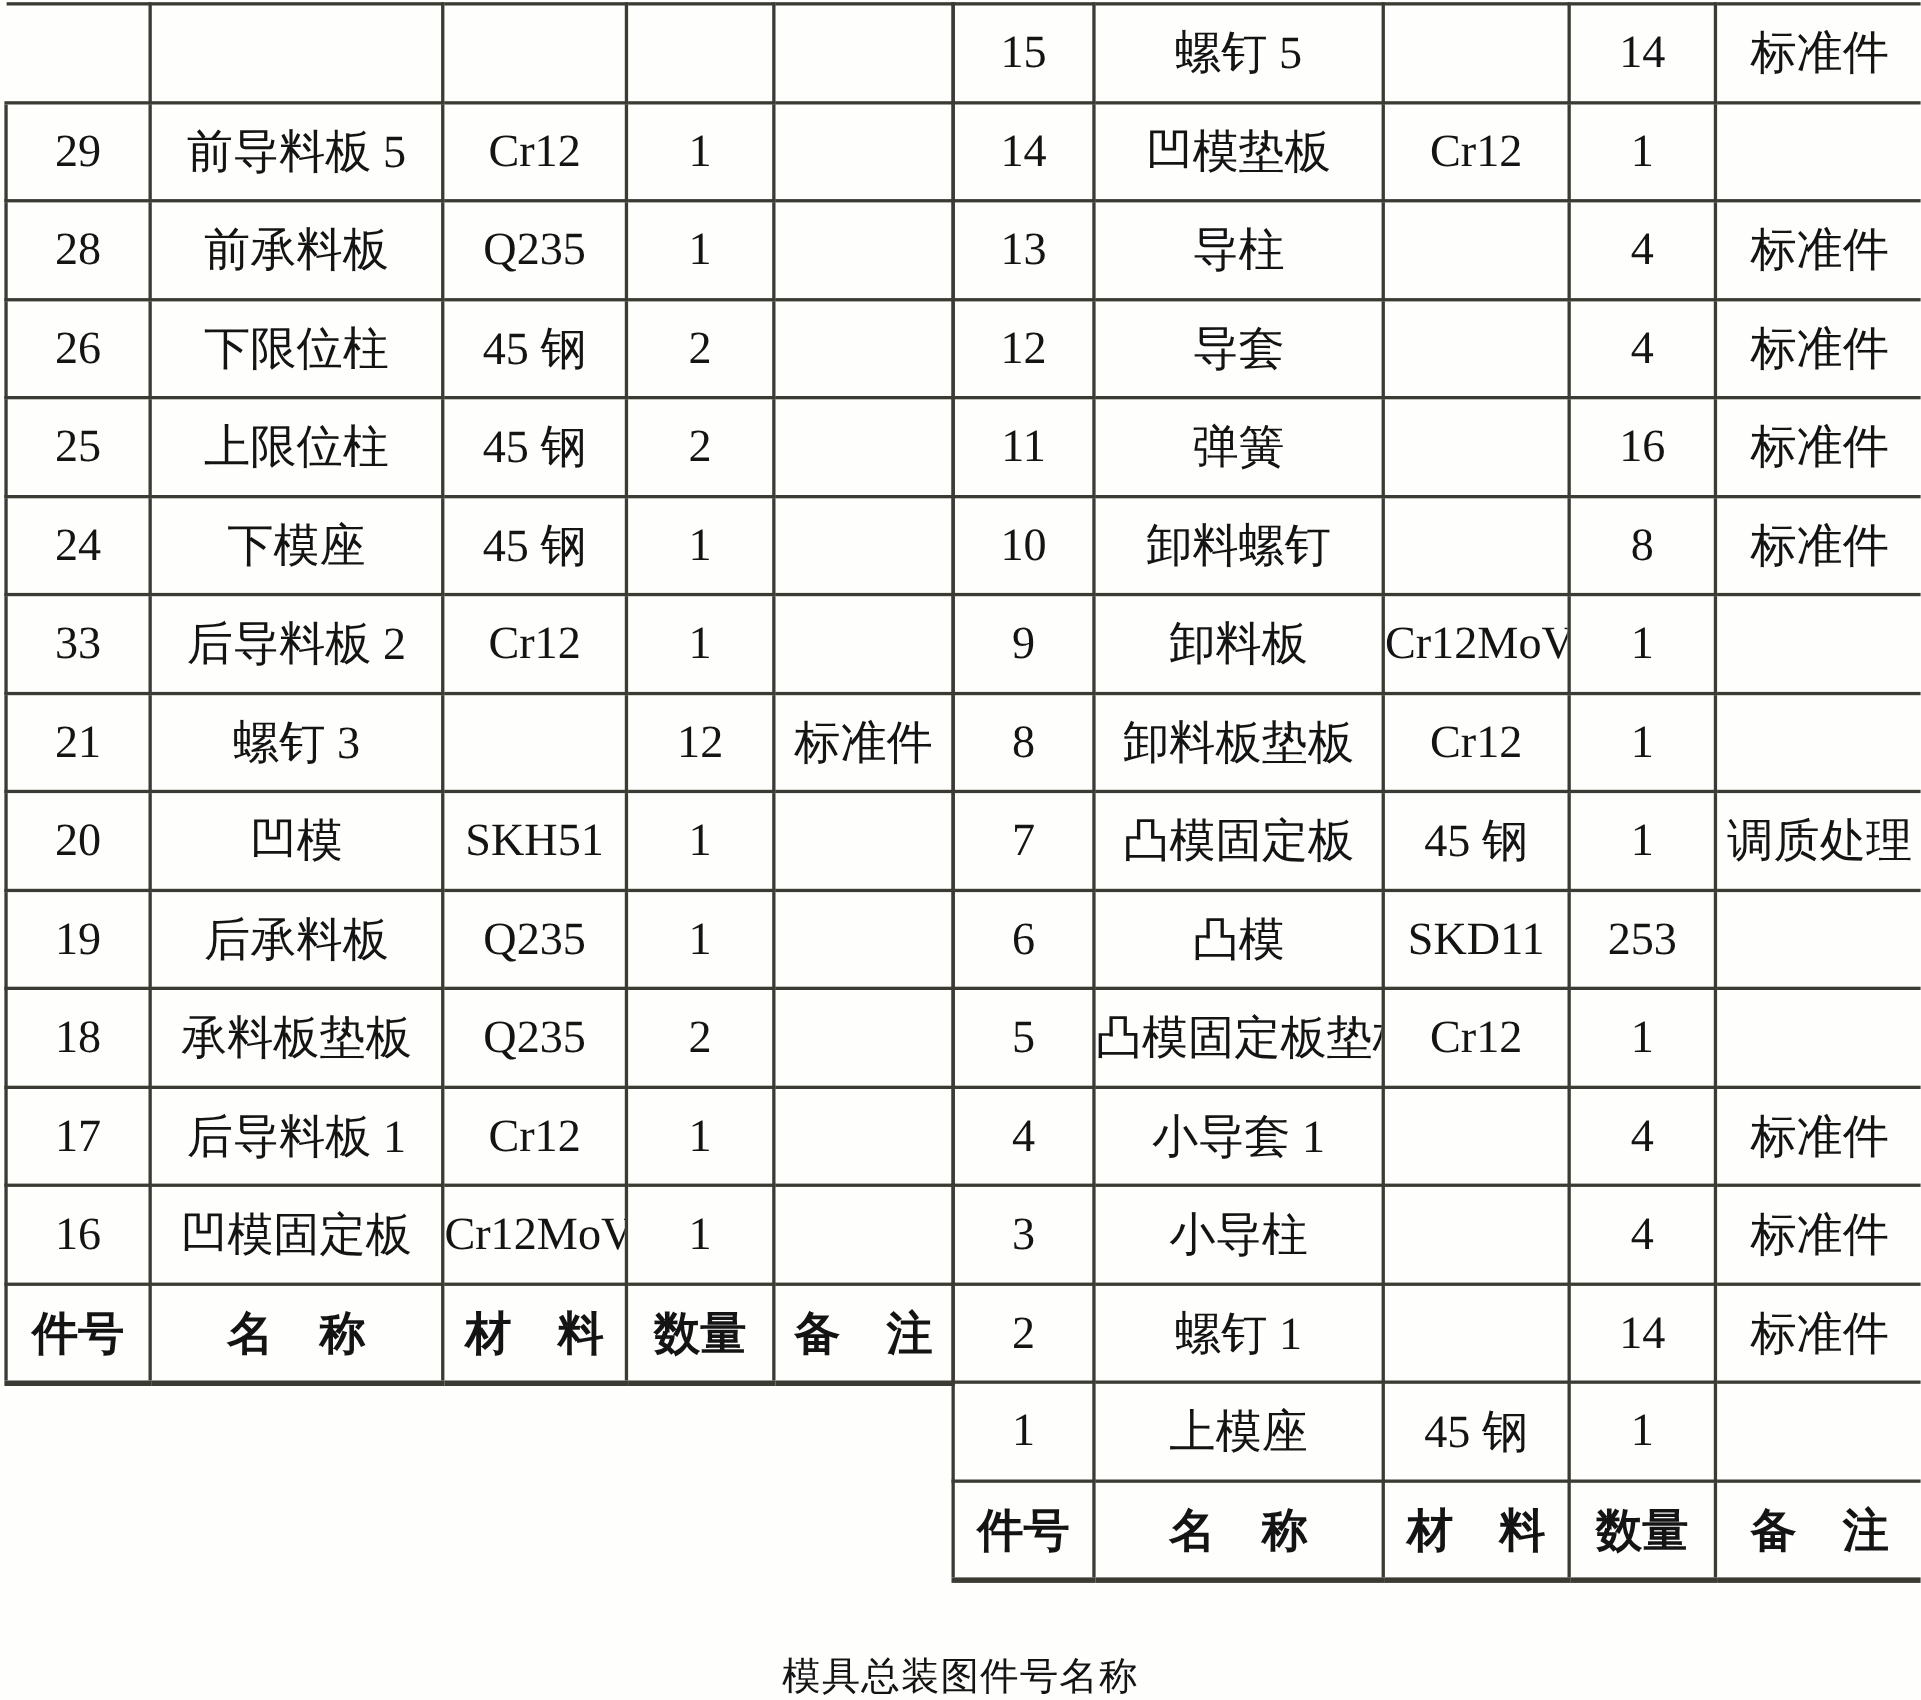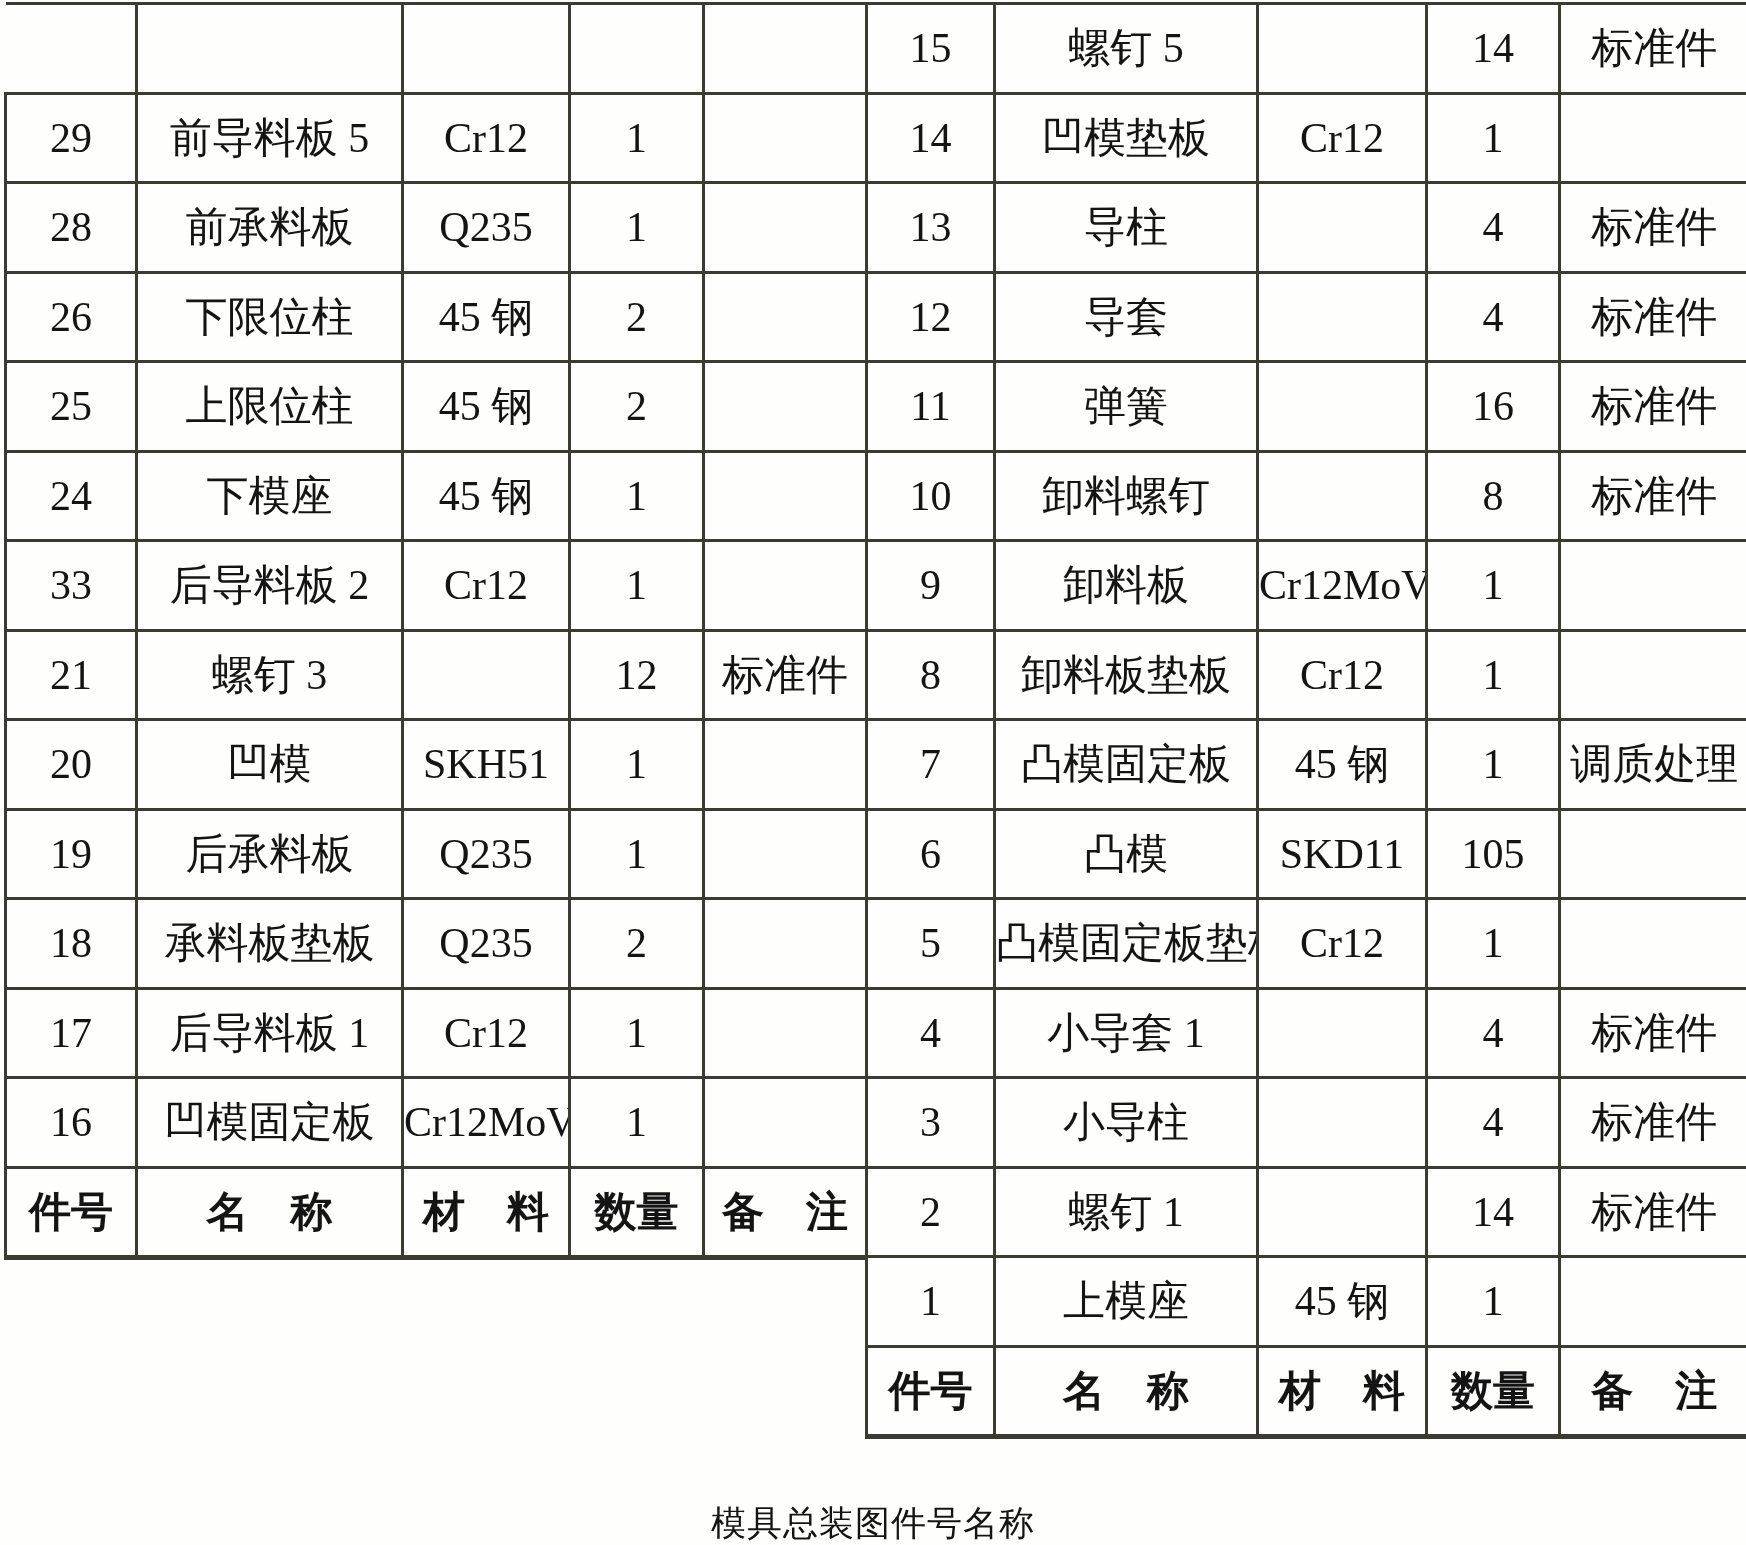--- a/index.html
+++ b/index.html
@@ -233,21 +233,21 @@
         <td>7</td>
         <td>凸模固定板</td>
         <td>45 钢</td>
         <td>1</td>
         <td>调质处理</td>
       </tr>
       <tr>
         <td>6</td>
         <td>凸模</td>
         <td>SKD11</td>
-        <td>105</td>
+        <td>253</td>
         <td></td>
       </tr>
       <tr>
         <td>5</td>
         <td>凸模固定板垫板</td>
         <td>Cr12</td>
         <td>1</td>
         <td></td>
       </tr>
       <tr>

